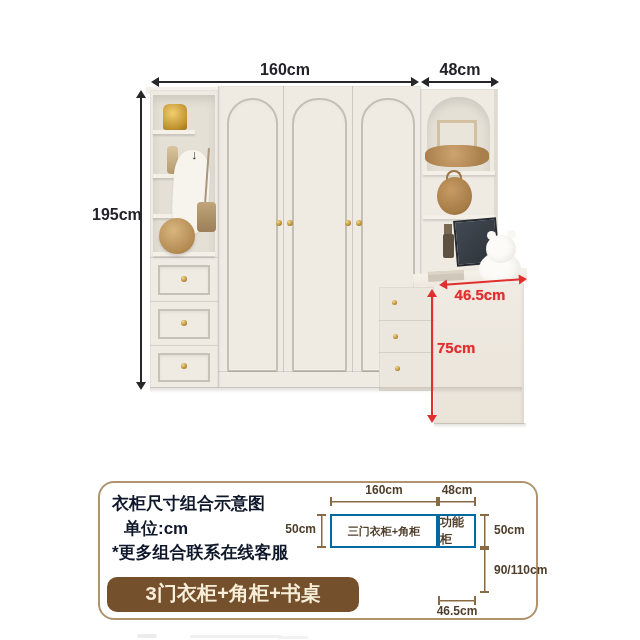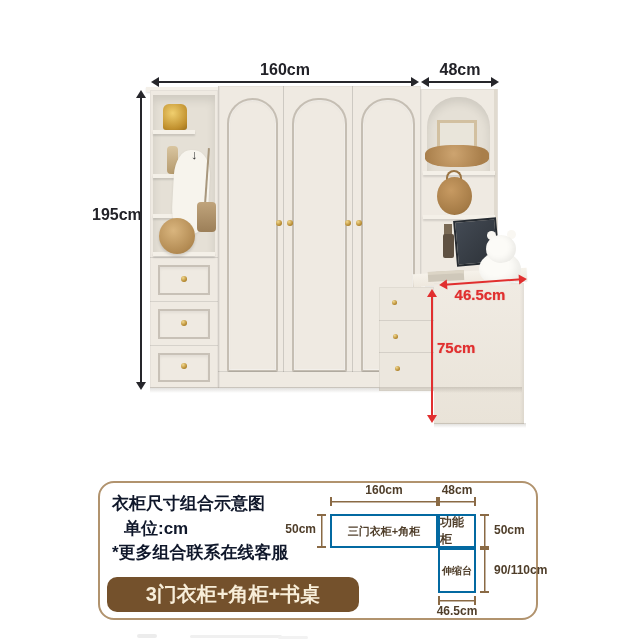--- a/index.html
+++ b/index.html
@@ -31,21 +31,21 @@
         background:radial-gradient(circle at 35% 30%,#f2d88e,#b68a31 65%,#8a6418);}
   .dpanel{position:absolute;border:2px solid rgba(128,118,102,.35);box-shadow:inset 0 2px 3px rgba(0,0,0,.05);}
   .floor-shadow{position:absolute;background:linear-gradient(180deg,rgba(96,88,76,.22),rgba(96,88,76,0));}
 
   
   .card{position:absolute;left:98px;top:481px;width:440px;height:139px;background:#ffffff;
         border:2px solid #b1936e;border-radius:16px;box-sizing:border-box;}
   .card-text{position:absolute;font-weight:bold;color:#0f172a;font-size:17px;white-space:nowrap;}
   .combo-btn{position:absolute;left:107px;top:577px;width:252px;height:35px;background:#74512c;
              border:none;border-radius:10px;color:#f8eed9;font-size:20px;font-weight:bold;
-             font-family:Liberation Sans, sans-serif;line-height:35px;text-align:center;white-space:nowrap;padding:0;}
+             font-family:Liberation Mono, monospace;line-height:35px;text-align:center;white-space:nowrap;padding:0;}
 
   
   .tkh{position:absolute;height:9px;border-left:2px solid currentColor;border-right:2px solid currentColor;
        background:linear-gradient(currentColor,currentColor) center/100% 1.5px no-repeat;color:#8a6a45;box-sizing:border-box;}
   .tkv{position:absolute;width:9px;border-top:2px solid currentColor;border-bottom:2px solid currentColor;
        background:linear-gradient(currentColor,currentColor) center/1.5px 100% no-repeat;color:#8a6a45;box-sizing:border-box;}
   .drect{position:absolute;border:2px solid #0369a1;box-sizing:border-box;display:flex;align-items:center;justify-content:center;
          color:#4f3e2a;font-weight:bold;background:#fff;}
   .dlabel{position:absolute;font-size:12px;font-weight:bold;color:#4f3e2a;white-space:nowrap;}
 </style>
@@ -148,21 +148,20 @@
   <div class="dlabel" style="left:330px;top:483px;width:108px;text-align:center;">160cm</div>
   <div class="tkh" style="left:330px;top:497px;width:108px;"></div>
   <div class="dlabel" style="left:424px;top:483px;width:66px;text-align:center;">48cm</div>
   <div class="tkh" style="left:438px;top:497px;width:38px;"></div>
 
   <div class="dlabel" style="left:284px;top:522px;width:32px;text-align:right;">50cm</div>
   <div class="tkv" style="left:317px;top:514px;height:34px;"></div>
 
   <div class="drect" style="left:330px;top:514px;width:108px;height:34px;font-size:11px;">三门衣柜+角柜</div>
   <div class="drect" style="left:438px;top:514px;width:38px;height:34px;font-size:12px;">功能柜</div>
-  <div class="drect" style="left:438px;top:548px;width:38px;height:45px;font-size:10px;">伸缩台</div>
 
   <div class="tkv" style="left:480px;top:514px;height:34px;"></div>
   <div class="dlabel" style="left:494px;top:523px;">50cm</div>
   <div class="tkv" style="left:480px;top:548px;height:45px;"></div>
   <div class="dlabel" style="left:494px;top:563px;">90/110cm</div>
 
   <div class="tkh" style="left:438px;top:596px;width:38px;"></div>
   <div class="dlabel" style="left:424px;top:604px;width:66px;text-align:center;">46.5cm</div>
 
   <div class="abs" style="left:137px;top:634px;width:20px;height:4px;background:#ececec;border-radius:2px;"></div>

